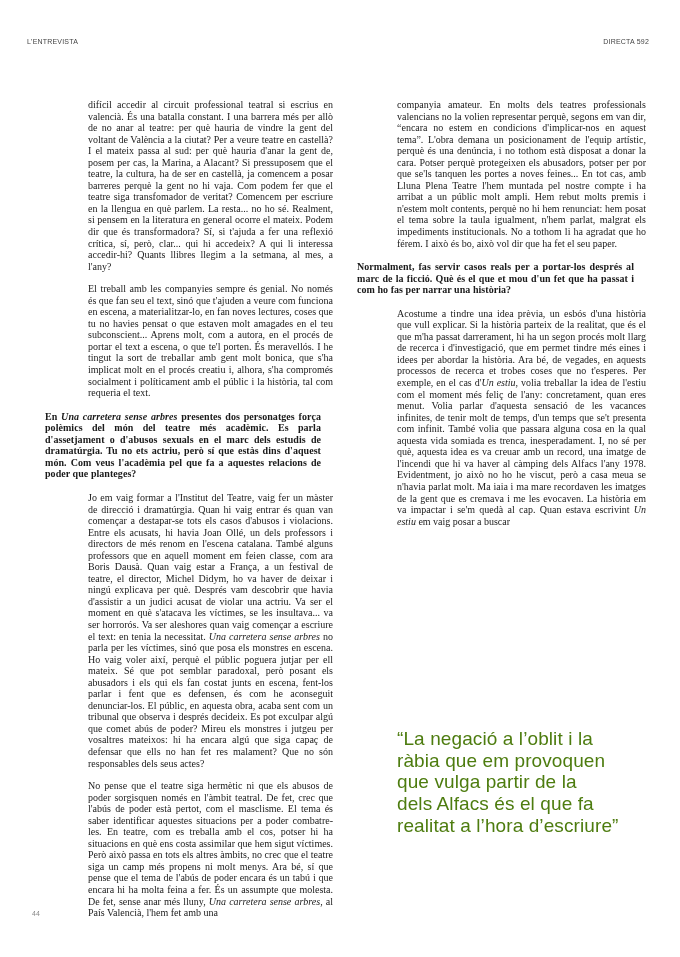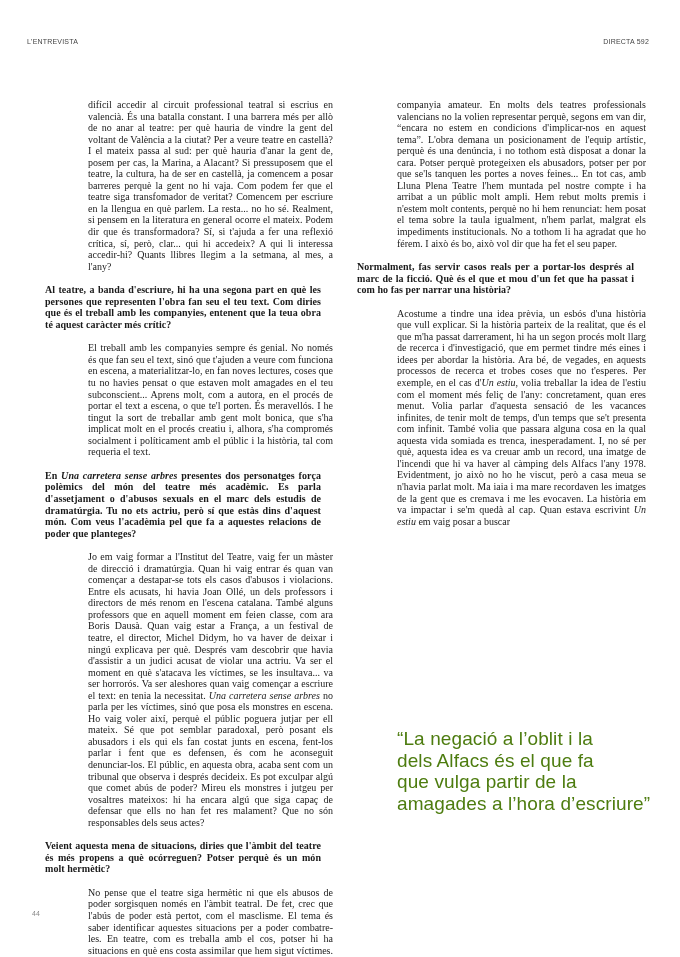--- a/index.html
+++ b/index.html
@@ -34,33 +34,32 @@
   }
 </style>
 </head>
 <body>
 
 <div class="running-head rh-left">L'ENTREVISTA</div>
 <div class="running-head rh-right">DIRECTA 592</div>
 
 <div class="col col-left">
     <p class="answer"><span>difícil accedir al circuit professional teatral si escrius en valencià. És una batalla constant. I una barrera més per allò de no anar al teatre: per què hauria de vindre la gent del voltant de València a la ciutat? Per a veure teatre en castellà? I el mateix passa al sud: per què hauria d'anar la gent de, posem per cas, la Marina, a Alacant? Si pressuposem que el teatre, la cultura, ha de ser en castellà, ja comencem a posar barreres perquè la gent no hi vaja. Com podem fer que el teatre siga transfomador de veritat? Comencem per escriure en la llengua en què parlem. La resta... no ho sé. Realment, si pensem en la literatura en general ocorre el mateix. Podem dir que és transformadora? Sí, si t'ajuda a fer una reflexió crítica, sí, però, clar... qui hi accedeix? A qui li interessa accedir-hi? Quants llibres llegim a la setmana, al mes, a l'any?</span></p>
-    <p class="question"><span>Al teatre, a banda d'escriure, hi ha una segona part en què les persones que representen l'obra fan seu el teu text. Com diries que és el treball amb les companyies, entenent que la teua obra té aquest caràcter més crític?</span></p>
     <p class="answer"><span>El treball amb les companyies sempre és genial. No només és que fan seu el text, sinó que t'ajuden a veure com funciona en escena, a materialitzar-lo, en fan noves lectures, coses que tu no havies pensat o que estaven molt amagades en el teu subconscient... Aprens molt, com a autora, en el procés de portar el text a escena, o que te'l porten. És meravellós. I he tingut la sort de treballar amb gent molt bonica, que s'ha implicat molt en el procés creatiu i, alhora, s'ha compromés socialment i políticament amb el públic i la història, tal com requeria el text.</span></p>
     <p class="question"><span>En </span><em>Una carretera sense arbres</em><span> presentes dos personatges força polèmics del món del teatre més acadèmic. Es parla d'assetjament o d'abusos sexuals en el marc dels estudis de dramatúrgia. Tu no ets actriu, però sí que estàs dins d'aquest món. Com veus l'acadèmia pel que fa a aquestes relacions de poder que planteges?</span></p>
     <p class="answer"><span>Jo em vaig formar a l'Institut del Teatre, vaig fer un màster de direcció i dramatúrgia. Quan hi vaig entrar és quan van començar a destapar-se tots els casos d'abusos i violacions. Entre els acusats, hi havia Joan Ollé, un dels professors i directors de més renom en l'escena catalana. També alguns professors que en aquell moment em feien classe, com ara Boris Dausà. Quan vaig estar a França, a un festival de teatre, el director, Michel Didym, ho va haver de deixar i ningú explicava per què. Després vam descobrir que havia d'assistir a un judici acusat de violar una actriu. Va ser el moment en què s'atacava les víctimes, se les insultava... va ser horrorós. Va ser aleshores quan vaig començar a escriure el text: en tenia la necessitat. </span><em>Una carretera sense arbres</em><span> no parla per les víctimes, sinó que posa els monstres en escena. Ho vaig voler així, perquè el públic poguera jutjar per ell mateix. Sé que pot semblar paradoxal, però posant els abusadors i els qui els fan costat junts en escena, fent-los parlar i fent que es defensen, és com he aconseguit denunciar-los. El públic, en aquesta obra, acaba sent com un tribunal que observa i després decideix. Es pot exculpar algú que comet abús de poder? Mireu els monstres i jutgeu per vosaltres mateixos: hi ha encara algú que siga capaç de defensar que ells no han fet res malament? Que no són responsables dels seus actes?</span></p>
-    <p class="question"><span>Veient aquesta mena de situacions, diries que l'àmbit del teatre és més propens a què ocórreguen? Potser perquè és un món molt hermètic?</span></p>
     <p class="answer"><span>No pense que el teatre siga hermètic ni que els abusos de poder sorgisquen només en l'àmbit teatral. De fet, crec que l'abús de poder està pertot, com el masclisme. El tema és saber identificar aquestes situacions per a poder combatre-les. En teatre, com es treballa amb el cos, potser hi ha situacions en què ens costa assimilar que hem sigut víctimes. Però això passa en tots els altres àmbits, no crec que el teatre siga un camp més propens ni molt menys. Ara bé, sí que pense que el tema de l'abús de poder encara és un tabú i que encara hi ha molta feina a fer. És un assumpte que molesta. De fet, sense anar més lluny, </span><em>Una carretera sense arbres</em><span>, al País Valencià, l'hem fet amb una</span></p>
   </div>
 <div class="col col-right">
     <p class="answer"><span>companyia amateur. En molts dels teatres professionals valencians no la volien representar perquè, segons em van dir, “encara no estem en condicions d'implicar-nos en aquest tema”. L'obra demana un posicionament de l'equip artístic, perquè és una denúncia, i no tothom està disposat a donar la cara. Potser perquè protegeixen els abusadors, potser per por que se'ls tanquen les portes a noves feines... En tot cas, amb Lluna Plena Teatre l'hem muntada pel nostre compte i ha arribat a un públic molt ampli. Hem rebut molts premis i n'estem molt contents, perquè no hi hem renunciat: hem posat el tema sobre la taula igualment, n'hem parlat, malgrat els impediments institucionals. No a tothom li ha agradat que ho férem. I això és bo, això vol dir que ha fet el seu paper.</span></p>
     <p class="question"><span>Normalment, fas servir casos reals per a portar-los després al marc de la ficció. Què és el que et mou d'un fet que ha passat i com ho fas per narrar una història?</span></p>
     <p class="answer"><span>Acostume a tindre una idea prèvia, un esbós d'una història que vull explicar. Si la història parteix de la realitat, que és el que m'ha passat darrerament, hi ha un segon procés molt llarg de recerca i d'investigació, que em permet tindre més eines i idees per abordar la història. Ara bé, de vegades, en aquests processos de recerca et trobes coses que no t'esperes. Per exemple, en el cas d'</span><em>Un estiu</em><span>, volia treballar la idea de l'estiu com el moment més feliç de l'any: concretament, quan eres menut. Volia parlar d'aquesta sensació de les vacances infinites, de tenir molt de temps, d'un temps que se't presenta com infinit. També volia que passara alguna cosa en la qual aquesta vida somiada es trenca, inesperadament. I, no sé per què, aquesta idea es va creuar amb un record, una imatge de l'incendi que hi va haver al càmping dels Alfacs l'any 1978. Evidentment, jo això no ho he viscut, però a casa meua se n'havia parlat molt. Ma iaia i ma mare recordaven les imatges de la gent que es cremava i me les evocaven. La història em va impactar i se'm quedà al cap. Quan estava escrivint </span><em>Un estiu</em><span> em vaig posar a buscar</span></p>
   </div>
 
 <div class="pullquote">
   <span class="pq-line">“La negació a l’oblit i la</span>
+  <span class="pq-line">ràbia que em provoquen</span>
+  <span class="pq-line">que vulga partir de la</span>
   <span class="pq-line">dels Alfacs és el que fa</span>
-  <span class="pq-line">que vulga partir de la</span>
-  <span class="pq-line">amagades a l’hora d’escriure”</span>
+  <span class="pq-line">realitat a l’hora d’escriure”</span>
 </div>
 
 <div class="page-number">44</div>
 
 </body></html>

